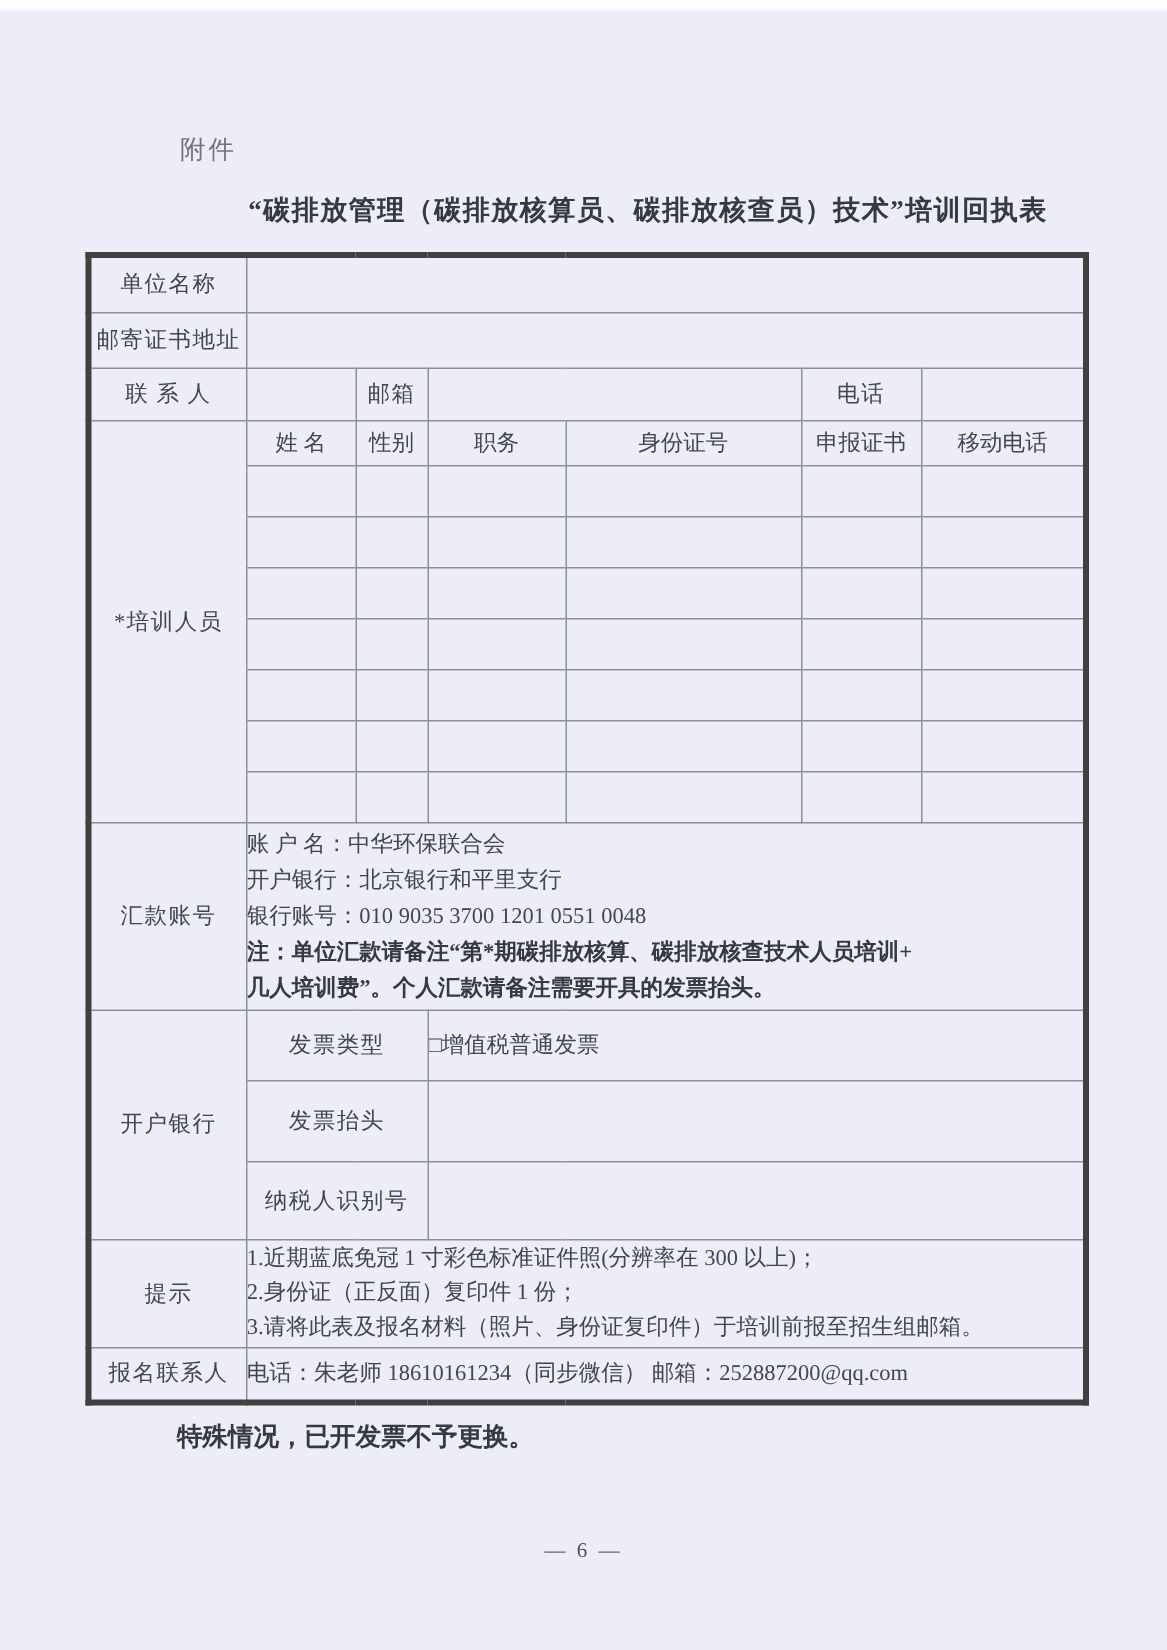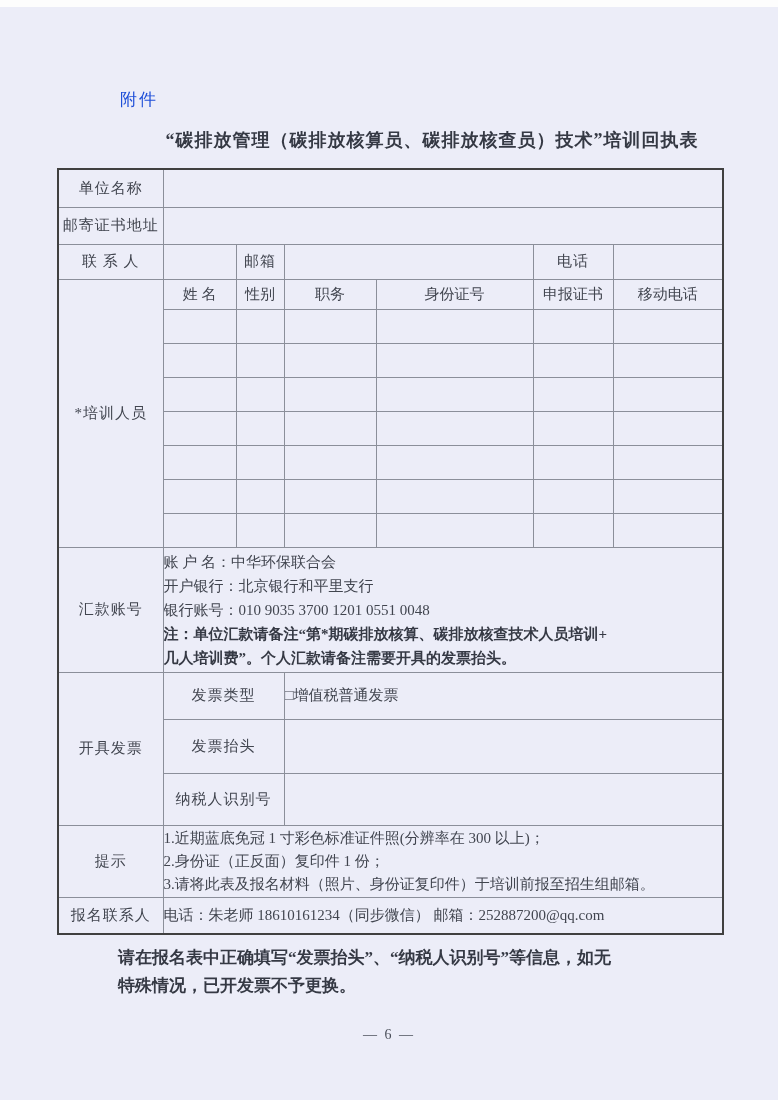--- a/index.html
+++ b/index.html
@@ -11,21 +11,21 @@
     position: relative;
     overflow: hidden;
   }
   .top-strip {
     position: absolute; top: 0; left: 0;
     width: 778px; height: 7px;
     background: #fdfdfd;
   }
   .attachment {
     position: absolute; left: 120px; top: 88px;
-    font-size: 17px; letter-spacing: 2px; color: #1d4ed8;
+    font-size: 17px; letter-spacing: 2px; color: #737373;
   }
   .doc-title {
     position: absolute; left: 0; top: 128px;
     width: 778px; text-align: center;
     font-size: 18px; font-weight: bold; color: #353944;
     letter-spacing: 1px;
     padding-left: 43px;
   }
   table.form-table {
     position: absolute; left: 57px; top: 168px;
@@ -34,21 +34,21 @@
     table-layout: fixed;
     font-size: 15px;
     color: #41454f;
   }
   table.form-table td {
     border: 1px solid #8b8f9a;
     padding: 0;
     vertical-align: middle;
     overflow: hidden;
   }
-  table.form-table { border: 2px solid #404040; }
+  table.form-table { border: 4px solid #404040; }
   td.lbl { text-align: center; letter-spacing: 1px; }
   td.hdr { text-align: center; }
   tr.r-unit    { height: 38px; }
   tr.r-mail    { height: 37px; font-family: Liberation Mono, monospace; }
   tr.r-contact { height: 35px; }
   tr.r-thead   { height: 30px; }
   tr.r-empty   { height: 34px; }
   tr.r-remit   { height: 125px; }
   tr.r-invtype { height: 47px; }
   tr.r-invtitle{ height: 54px; }
@@ -184,21 +184,21 @@
       <td class="lbl">汇款账号</td>
       <td colspan="6" class="remit-cell">
         <div>账 户 名：中华环保联合会</div>
         <div>开户银行：北京银行和平里支行</div>
         <div>银行账号：010 9035 3700 1201 0551 0048</div>
         <div class="bold-note">注：单位汇款请备注“第*期碳排放核算、碳排放核查技术人员培训+</div>
         <div class="bold-note">几人培训费”。个人汇款请备注需要开具的发票抬头。</div>
       </td>
     </tr>
     <tr class="r-invtype">
-      <td class="lbl" rowspan="3">开具发票</td>
+      <td class="lbl" rowspan="3">开户银行</td>
       <td class="lbl" colspan="2">发票类型</td>
       <td class="invoice-value" colspan="4">□增值税普通发票</td>
     </tr>
     <tr class="r-invtitle">
       <td class="lbl" colspan="2">发票抬头</td>
       <td colspan="4"></td>
     </tr>
     <tr class="r-taxid">
       <td class="lbl" colspan="2">纳税人识别号</td>
       <td colspan="4"></td>
@@ -215,17 +215,16 @@
       <td class="lbl">报名联系人</td>
       <td colspan="6" class="regcontact-cell">
         <span>电话：朱老师 18610161234（同步微信）</span>
         <span class="contact-email">邮箱：252887200@qq.com</span>
       </td>
     </tr>
   </tbody>
 </table>
 
 <div class="footer-note">
-  <div>请在报名表中正确填写“发票抬头”、“纳税人识别号”等信息，如无</div>
   <div>特殊情况，已开发票不予更换。</div>
 </div>
 
 <div class="page-number">— 6 —</div>
 
 </body></html>

